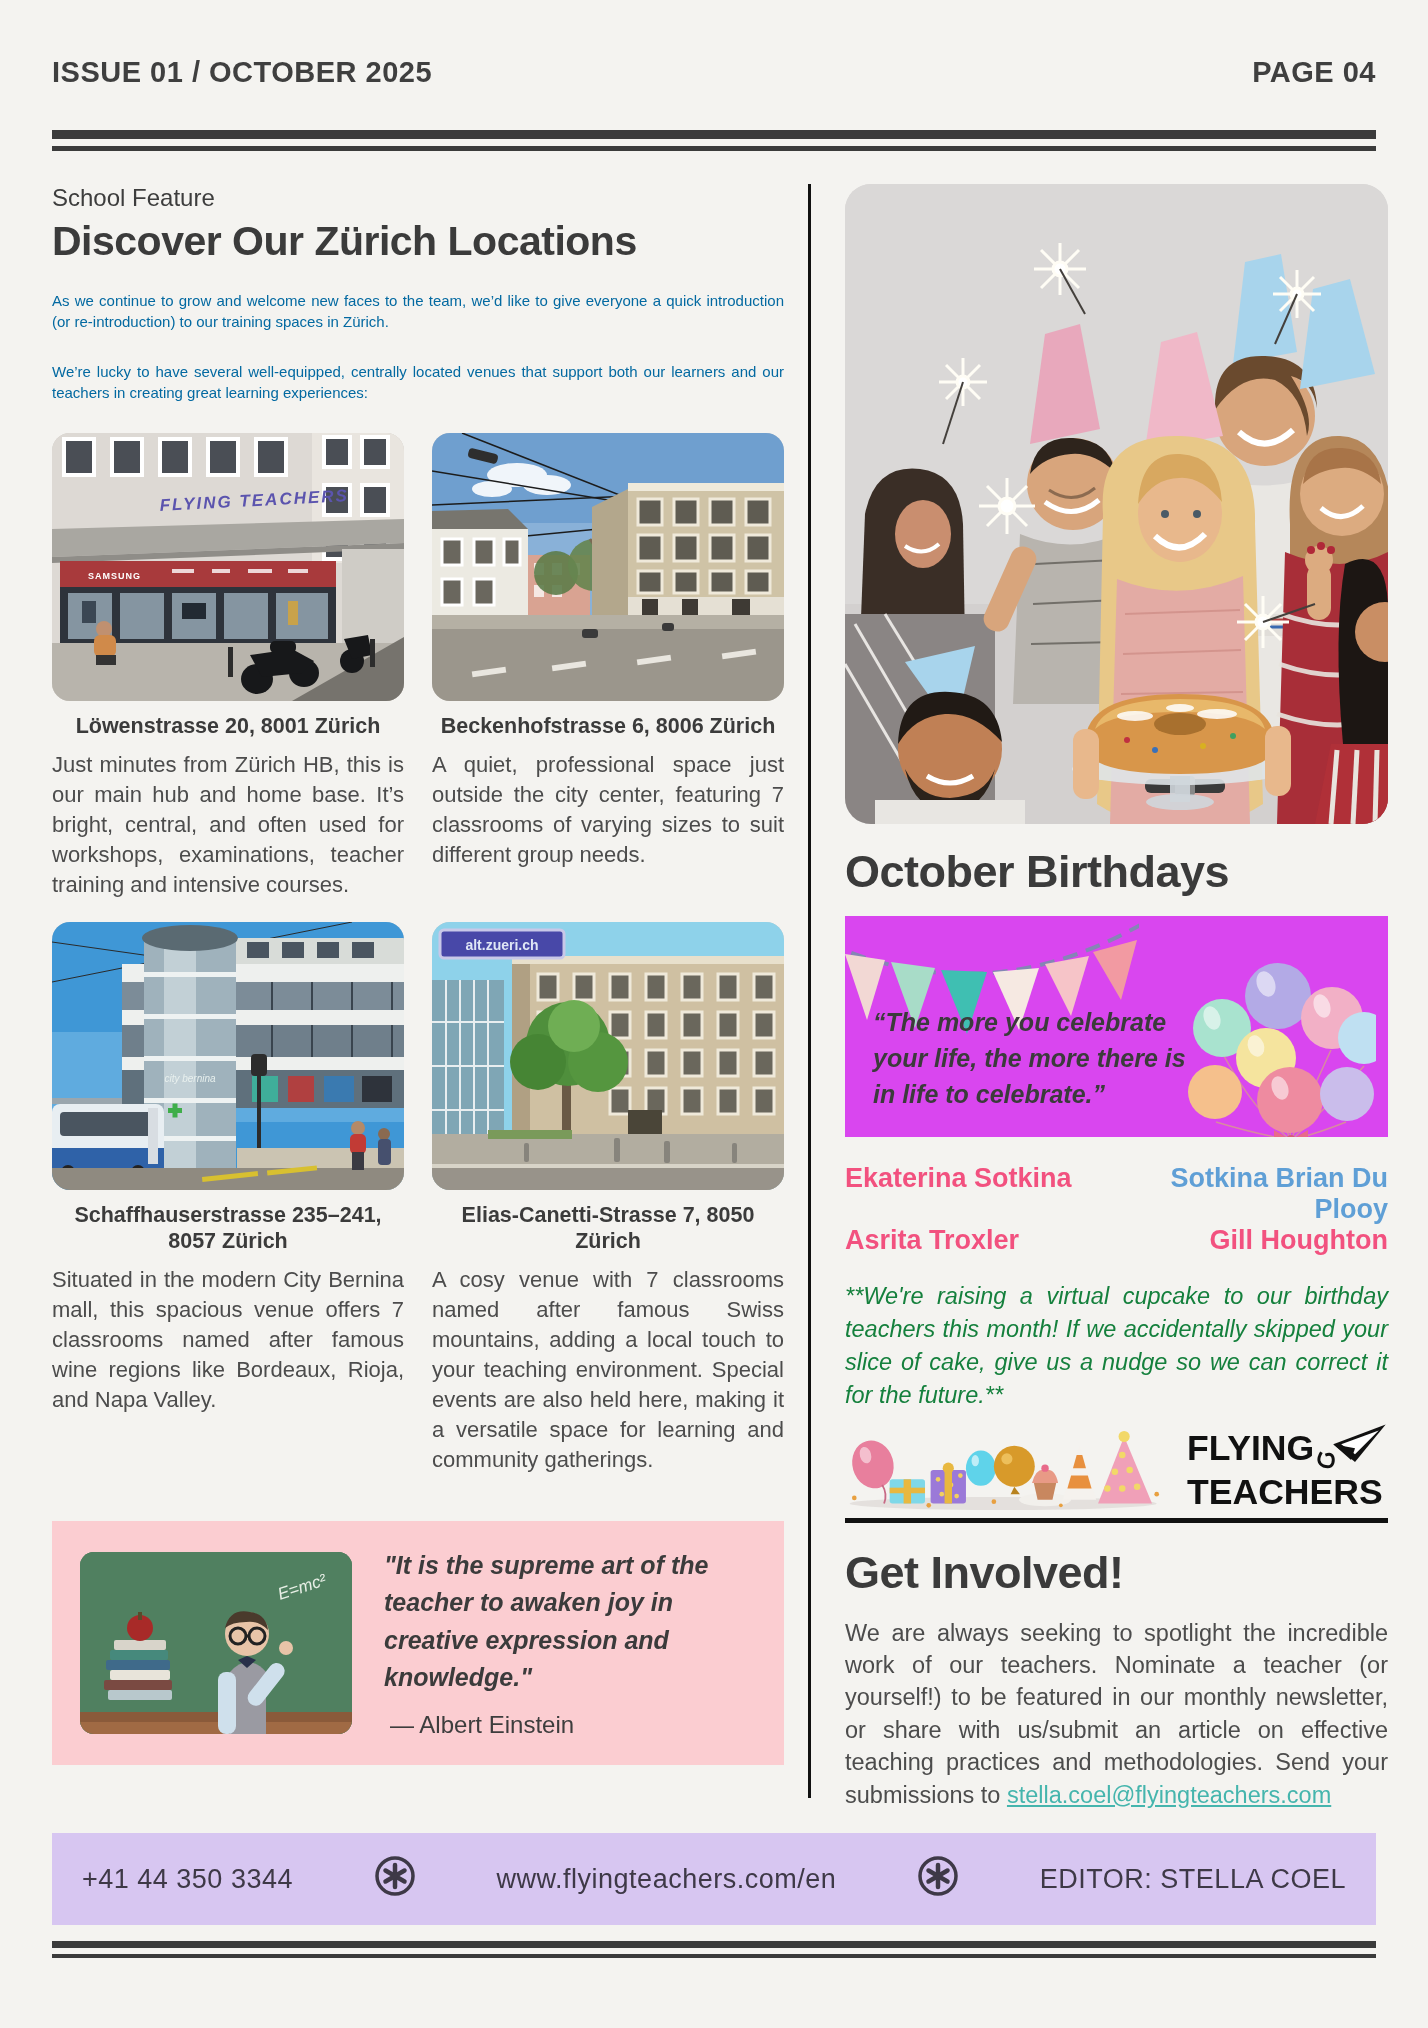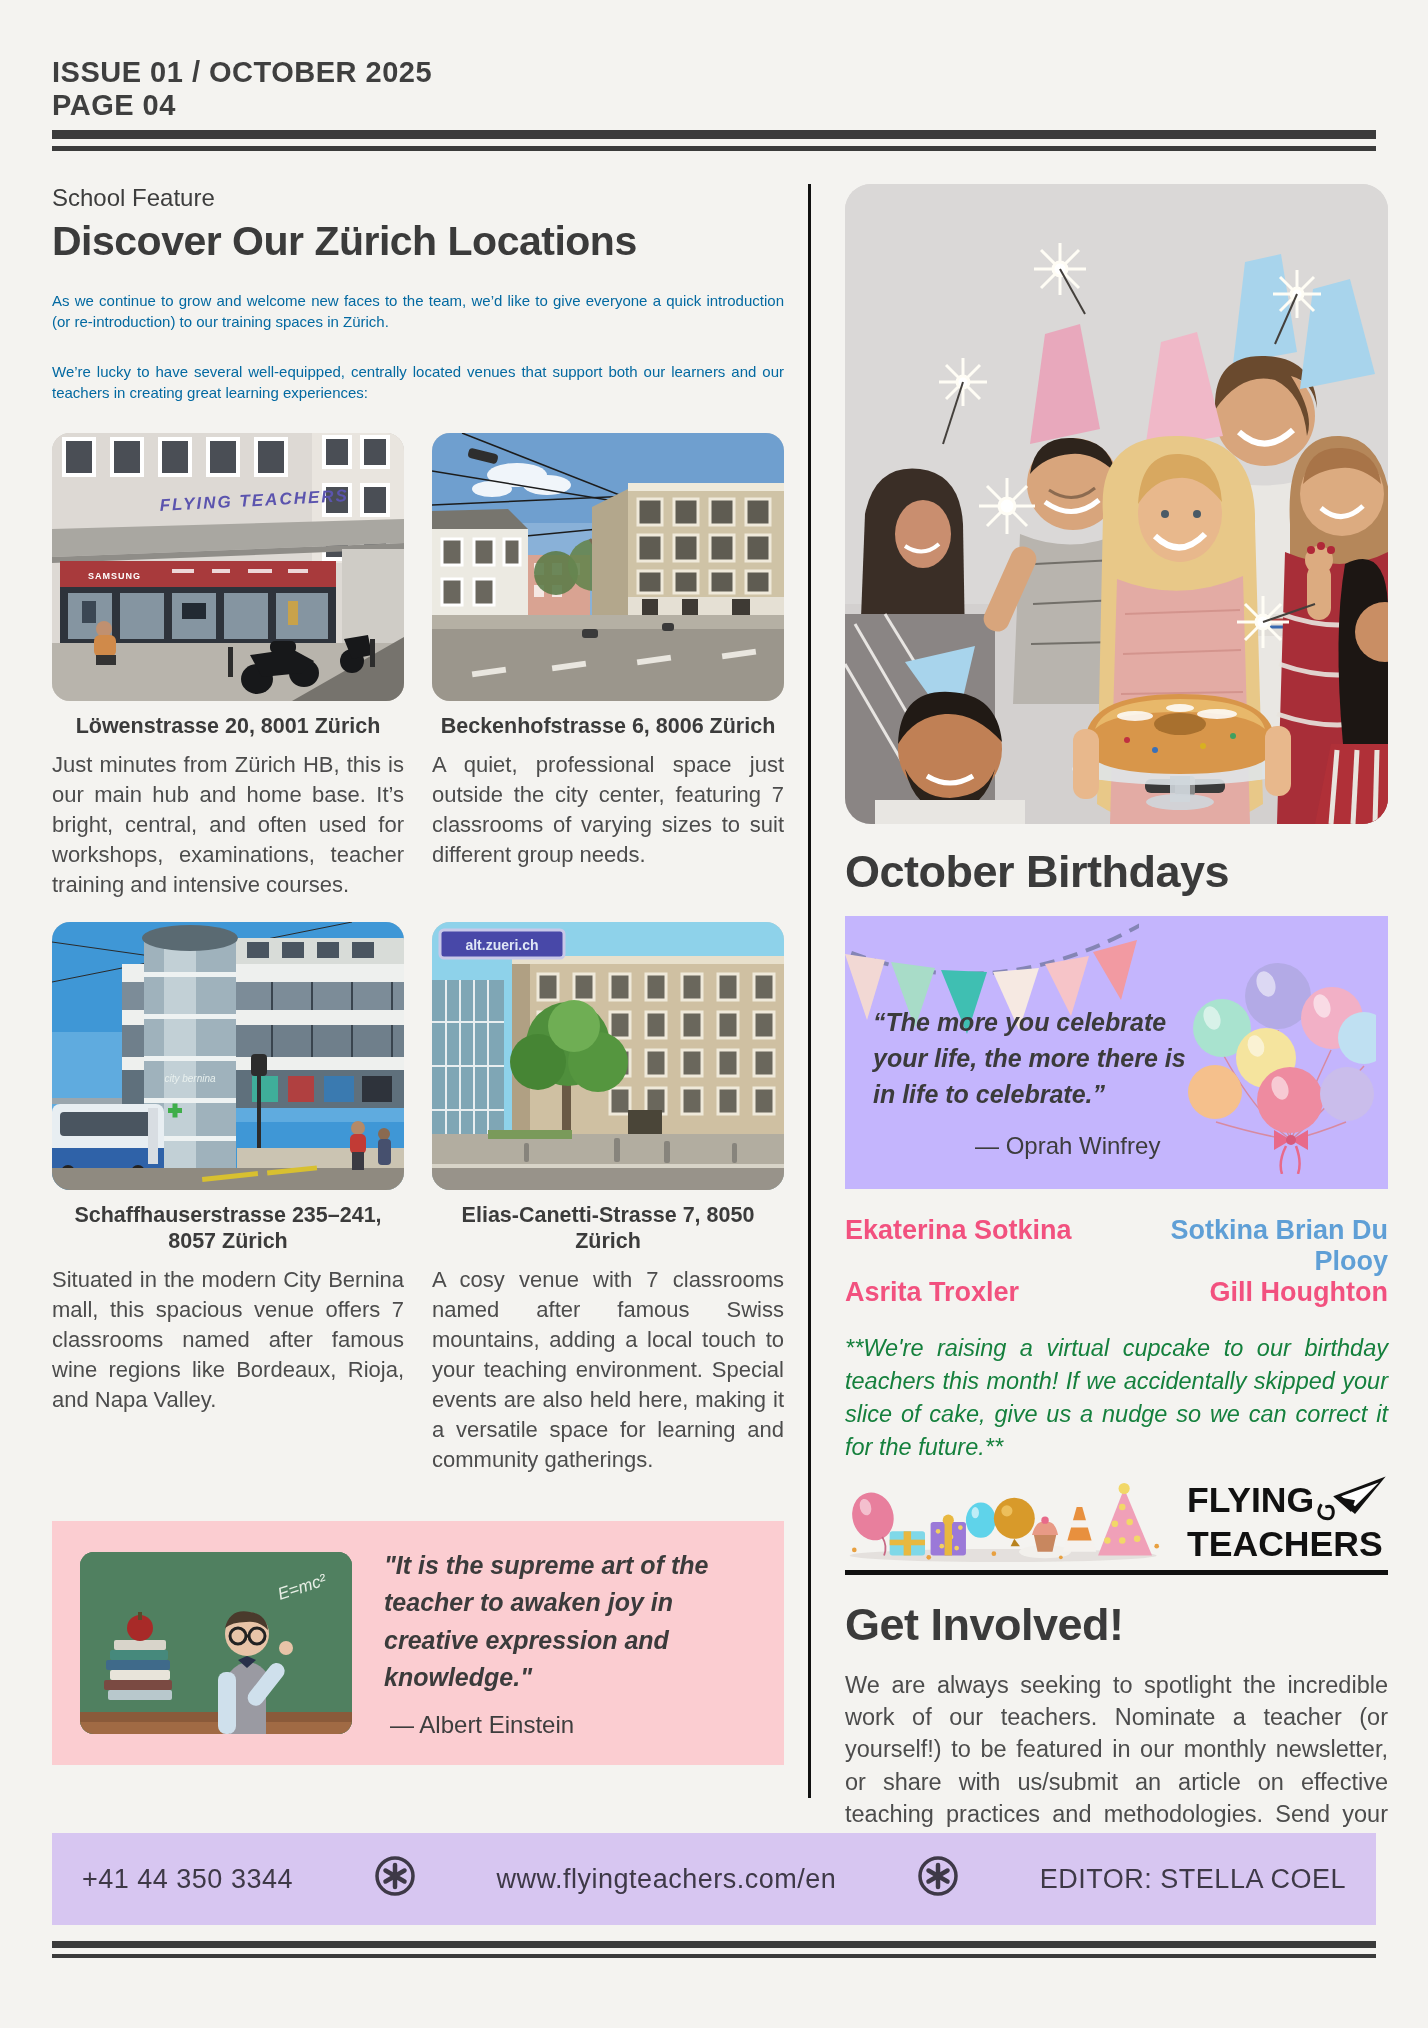--- a/index.html
+++ b/index.html
@@ -1,21 +1,21 @@
 <!DOCTYPE html>
 <html><head>
 <meta charset="utf-8">
 <style>
   * { margin:0; padding:0; box-sizing:border-box; }
   html,body { width:1428px; }
   body { font-family:"Liberation Sans", sans-serif; background:#f4f3f0; }
   .page { position:relative; width:1428px; height:2028px; background:#f4f3f0; overflow:hidden; }
 
   
-  .hdr { position:absolute; top:56px; left:52px; right:52px; display:flex; justify-content:space-between; align-items:baseline; font-size:29px; font-weight:600; color:#3f3f3f; letter-spacing:.5px;flex-direction:column; }
+  .hdr { position:absolute; top:56px; left:52px; right:52px; display:flex; justify-content:space-between; align-items:baseline; font-size:29px; font-weight:600; color:#3f3f3f; letter-spacing:.5px; }
   .rules-top { position:absolute; top:130px; left:52px; right:52px; }
   .rule-a { height:9px; background:#3b3b3b; }
   .rule-b { height:5px; background:#3b3b3b; margin-top:7px; }
 
   
   .col-left  { position:absolute; top:184px; left:52px;  width:732px; }
   .col-right { position:absolute; top:184px; left:845px; width:543px; }
   .v-divider { position:absolute; top:184px; left:808px; width:3px; height:1614px; background:#111; }
 
   .kicker { font-size:24px; color:#3d3d3d; margin-bottom:6px; }
@@ -31,21 +31,21 @@
 
   .einstein-box { margin-top:24px; background:#fbcdd1; padding:26px 28px; display:flex; gap:32px; align-items:center; }
   .einstein-img { flex:0 0 272px; width:272px; height:182px; border-radius:14px; overflow:hidden; background:#4a7a5a; }
   .einstein-quote { font-size:25px; font-weight:800; font-style:italic; color:#3b3b3b; line-height:1.5; }
   .einstein-attr { font-size:24px; color:#3d3d3d; margin-top:14px; padding-left:6px; font-style:normal; font-weight:400; }
 
   .hero-photo { width:543px; height:640px; border-radius:26px; overflow:hidden; background:#d9d7d6; }
   .section-title { font-size:45px; font-weight:800; color:#3b3b3b; letter-spacing:-.5px; }
   .bday-title { margin-top:22px; }
 
-  .oprah-box { position:relative; margin-top:18px; width:543px; height:273px; background:#c4b5fd; overflow:hidden; }
+  .oprah-box { position:relative; margin-top:18px; width:543px; height:221px; background:#d946ef; overflow:hidden; }
   .oprah-quote { position:absolute; left:28px; top:88px; width:340px; font-size:25px; font-weight:800; font-style:italic; color:#3b3b3b; line-height:1.44; }
   .oprah-attr { position:absolute; left:130px; top:216px; font-size:24px; color:#3d3d3d; }
 
   .names { display:grid; grid-template-columns:1fr 1fr; margin-top:26px; font-size:27px; font-weight:800; }
   .name-r { text-align:right; }
   .name-pink { color:#f2517f; }
   .name-blue { color:#5f9fd6; }
 
   .note { margin-top:24px; font-size:23.5px; font-style:italic; color:#15803d; line-height:1.4; text-align:justify; }
 

